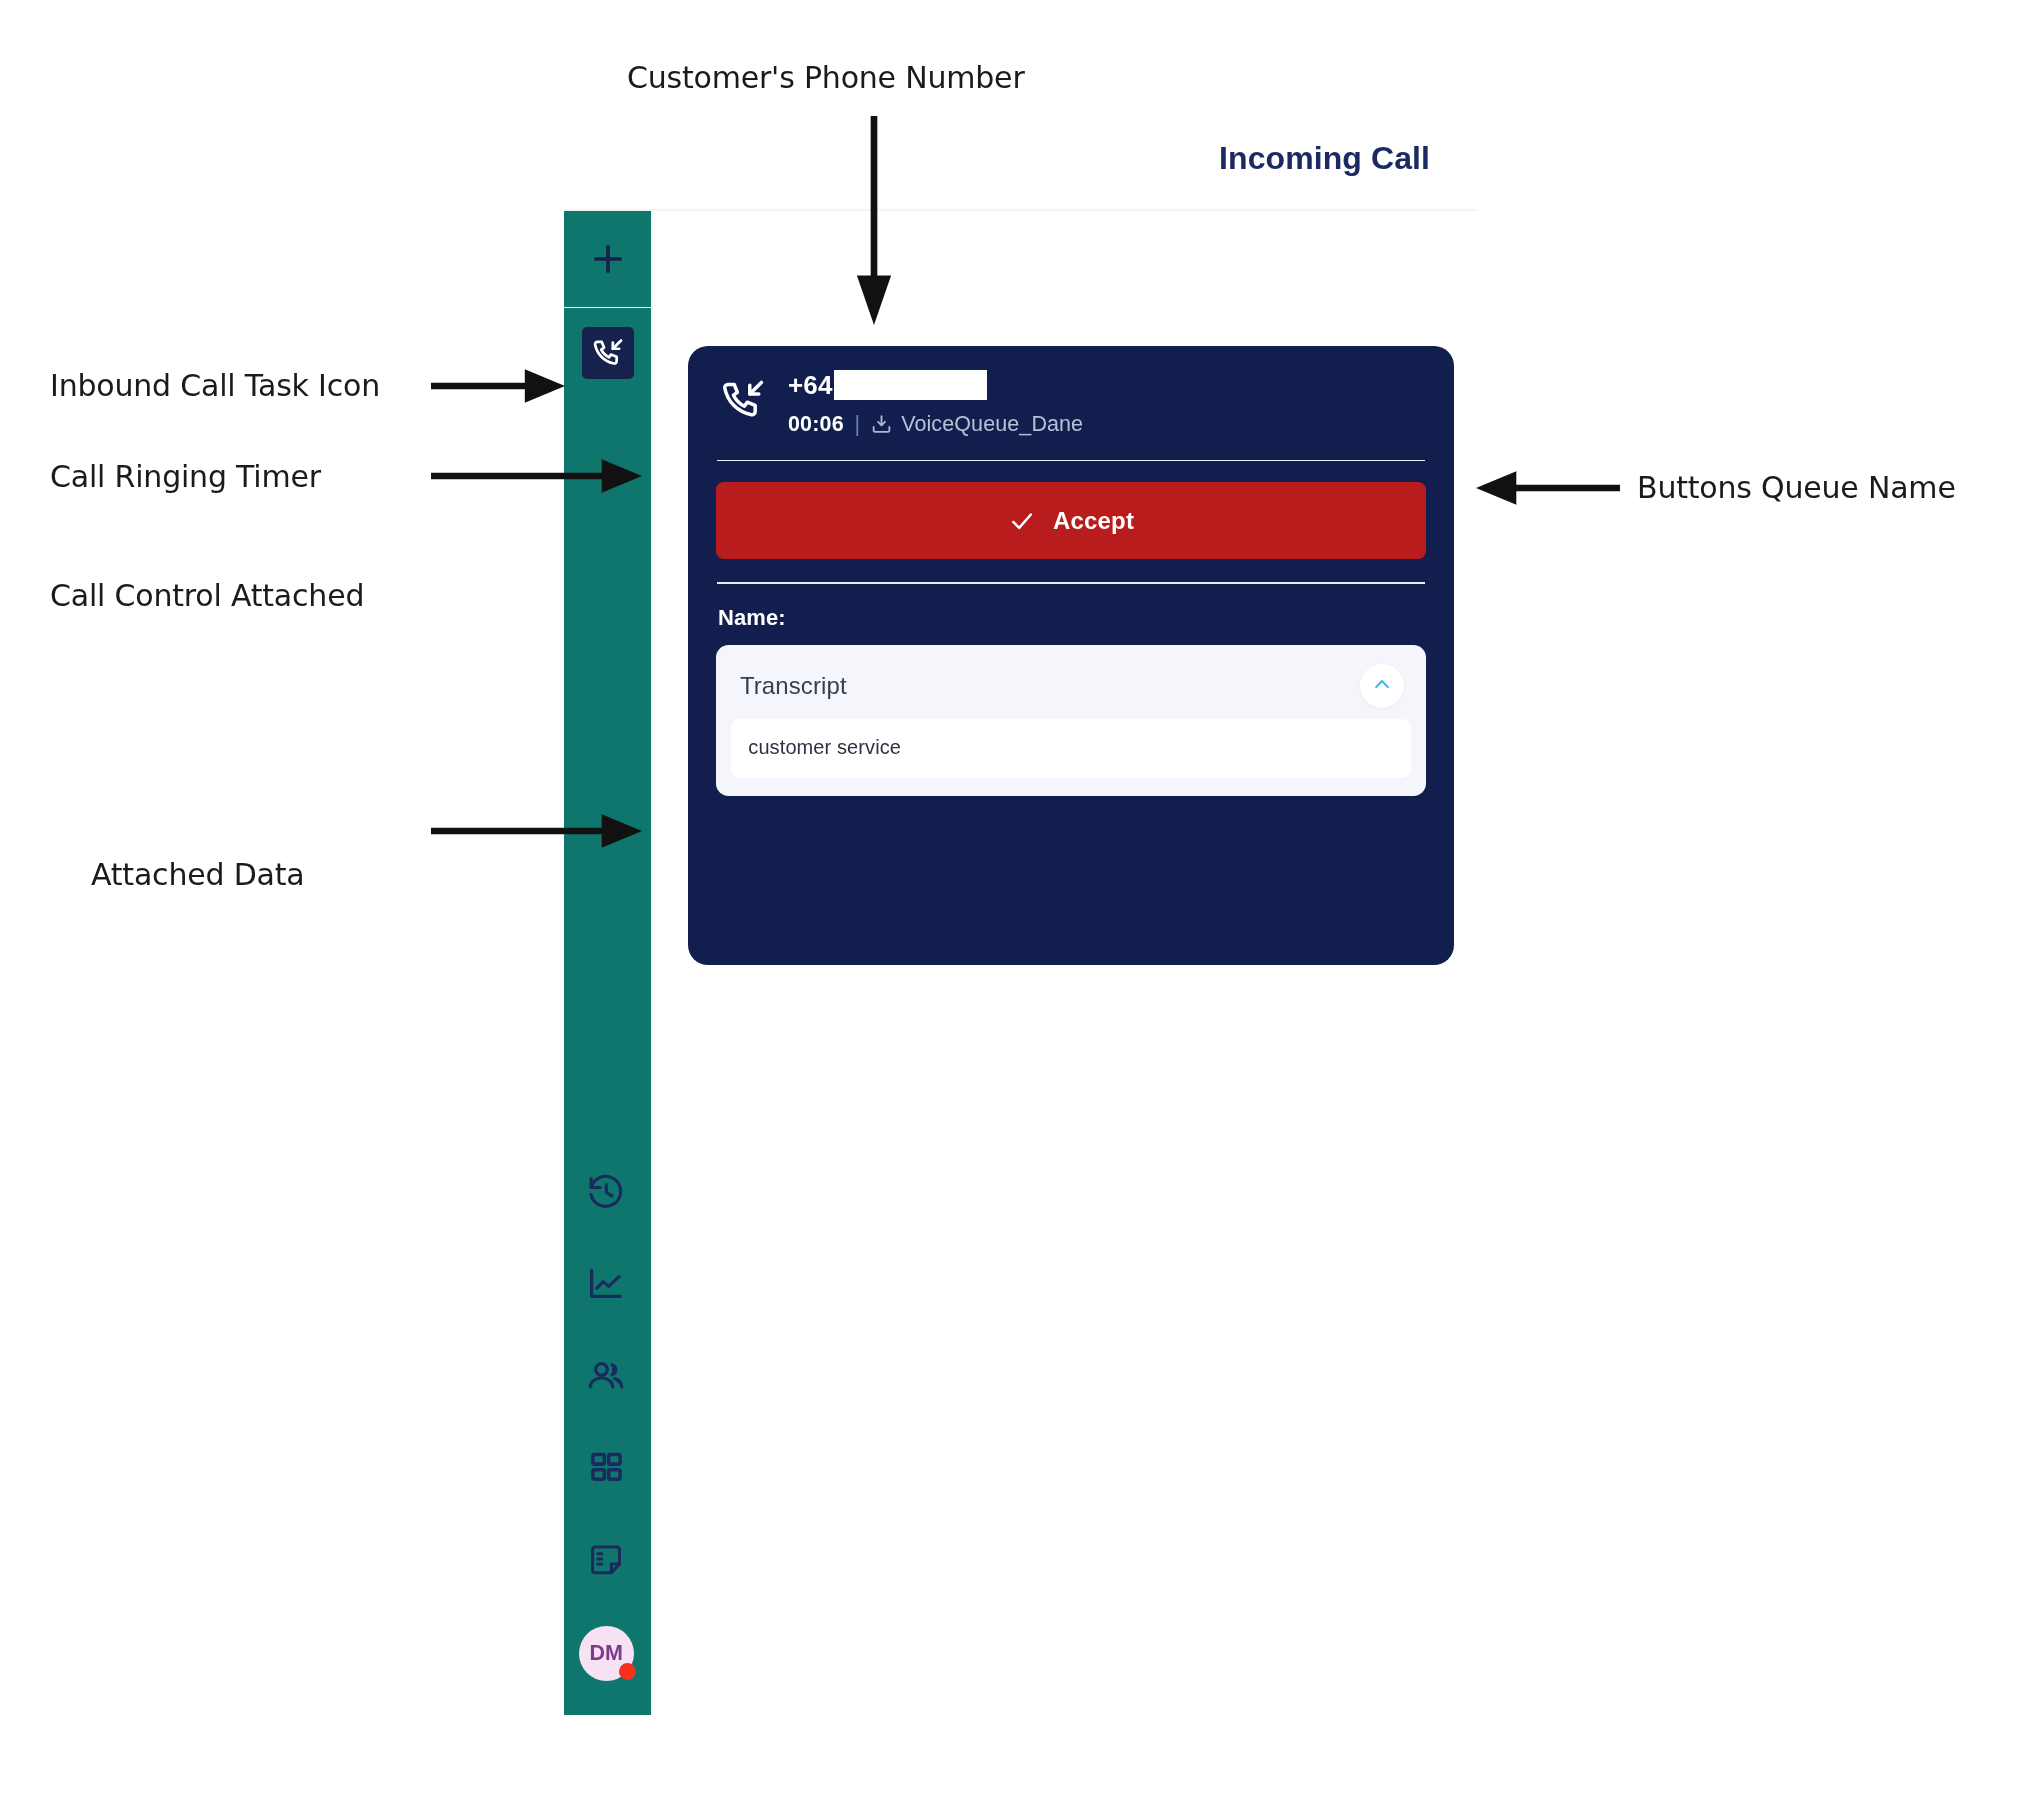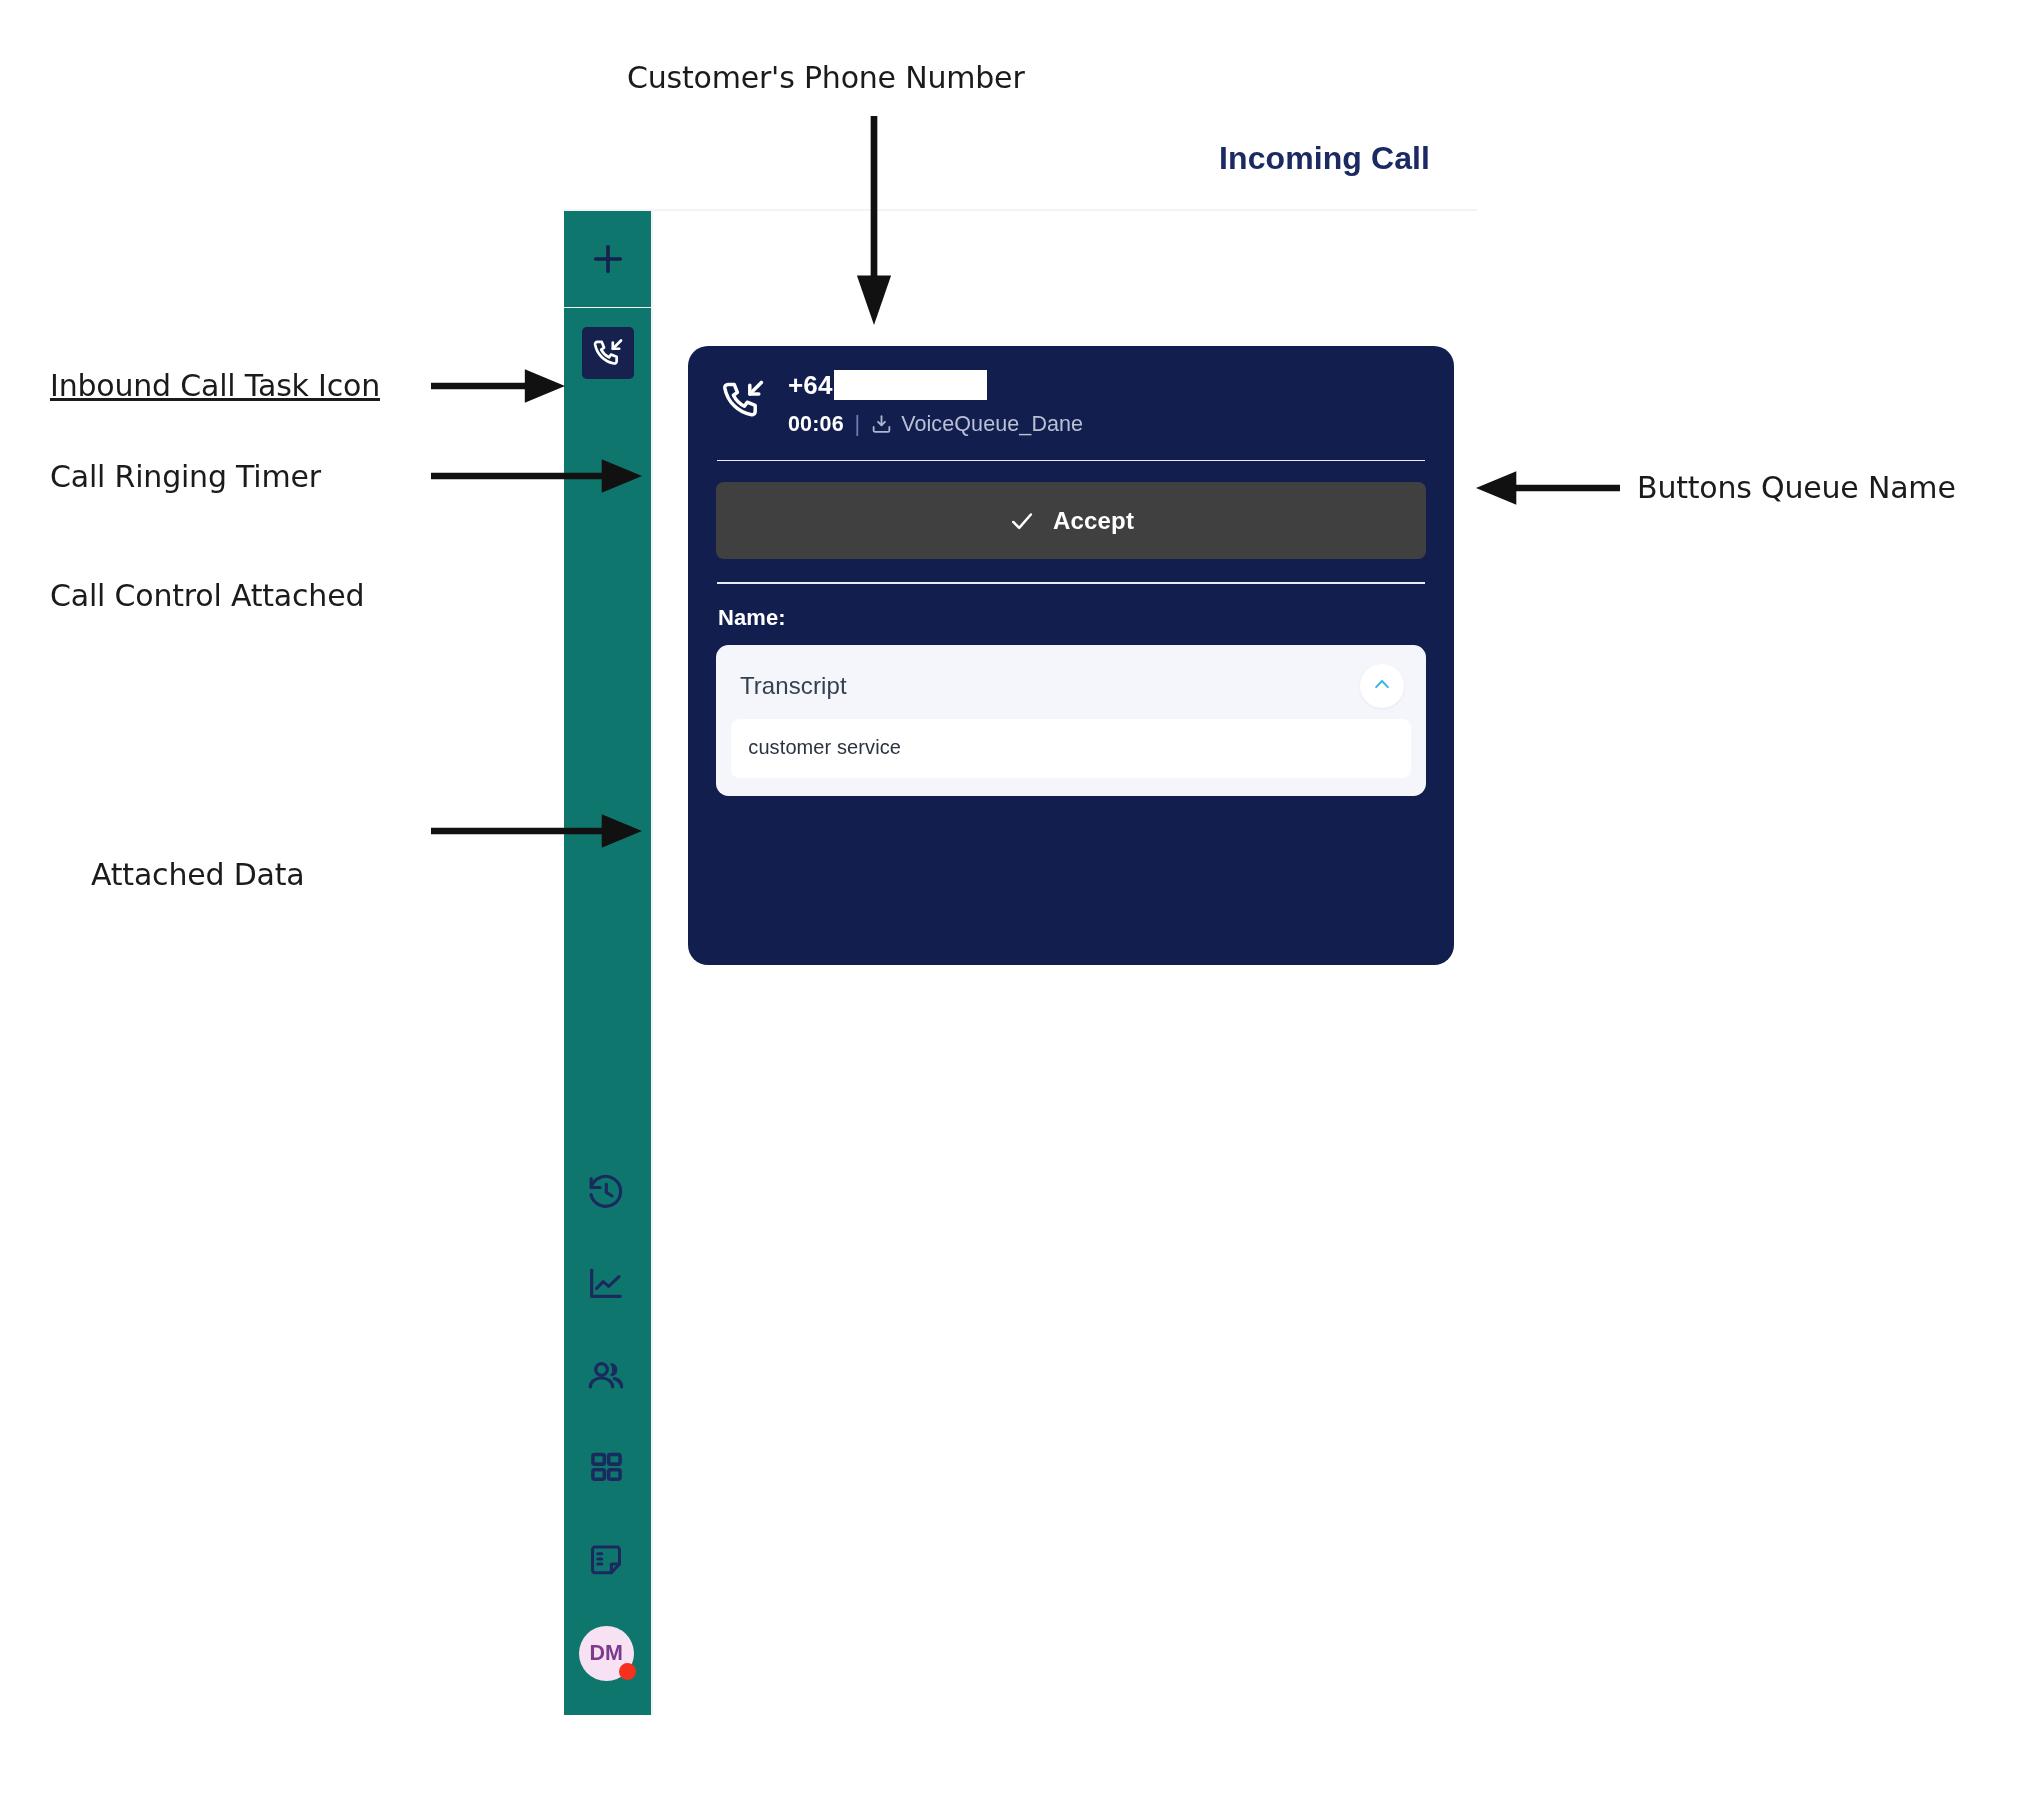--- a/index.html
+++ b/index.html
@@ -217,21 +217,21 @@
     align-items: center;
     justify-content: center;
     gap: 17px;
     color: #ffffff;
     font-size: 24px;
     font-weight: bold;
     font-family: "Liberation Sans", sans-serif;
     cursor: pointer;
     letter-spacing: 0.2px;
   }
-  #accept-button { background: #404040; }
+  #accept-button { background: #b91c1c; }
   #decline-button { background: #f43b2f; }
   .call-btn .glyph {
     display: inline-flex;
     align-items: center;
     justify-content: center;
   }
 
   .attached-label {
     font-size: 22px;
     font-weight: bold;
@@ -433,21 +433,21 @@
 </div>
 
 <div class="annot-label" style="left:627px; top:60px;">Customer's Phone Number</div>
 <div class="arrow" style="left:855px; top:115px;">
   <svg width="38" height="211" viewBox="0 0 80 440">
     <line x1="40" y1="0" x2="40" y2="350" stroke="#111" stroke-width="14"></line>
     <polygon points="40,440 4,336 76,336" fill="#111"></polygon>
   </svg>
 </div>
 
-<div class="annot-label" style="left:50px; top:368px;text-decoration:underline;">Inbound Call Task Icon</div>
+<div class="annot-label" style="left:50px; top:368px;">Inbound Call Task Icon</div>
 <div class="arrow" style="left:431px; top:369px;">
   <svg width="134" height="34" viewBox="0 0 280 70">
     <line x1="0" y1="35" x2="220" y2="35" stroke="#111" stroke-width="14"></line>
     <polygon points="280,35 196,0 196,70" fill="#111"></polygon>
   </svg>
 </div>
 
 <div class="annot-label" style="left:50px; top:459px;">Call Ringing Timer</div>
 <div class="arrow" style="left:431px; top:459px;">
   <svg width="211" height="34" viewBox="0 0 440 70">

